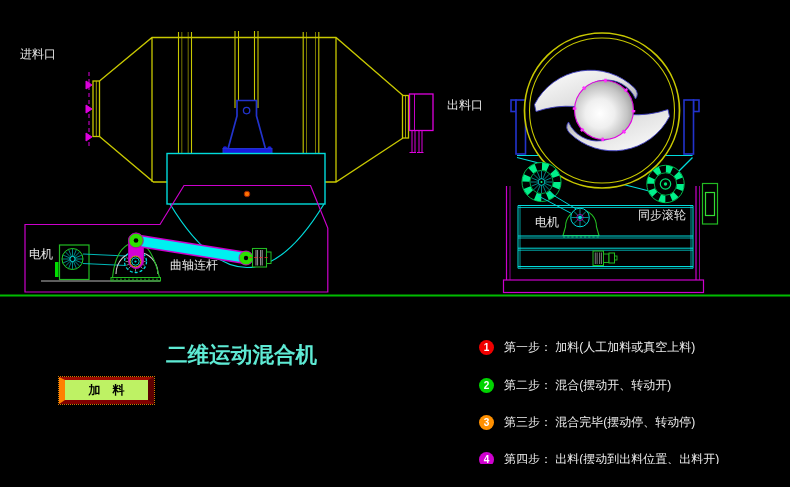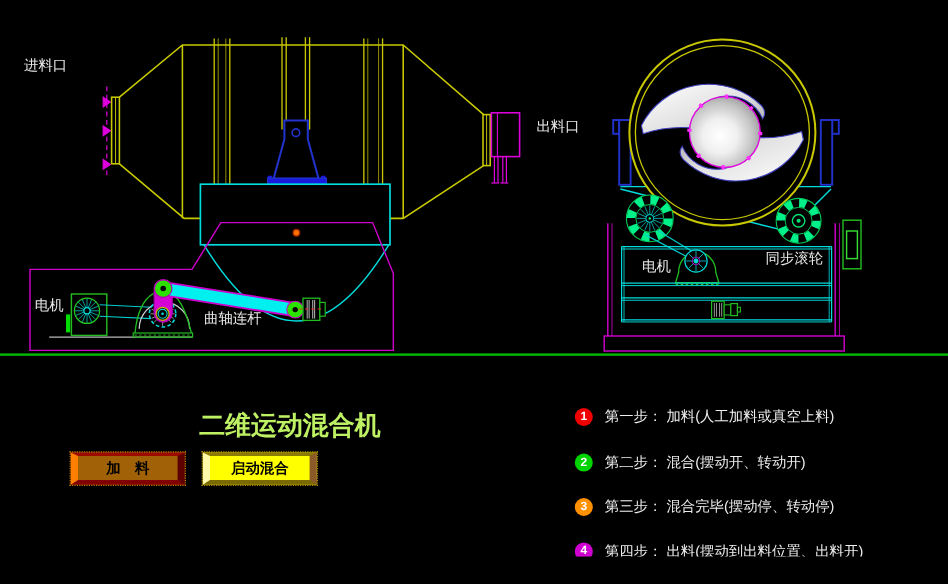--- a/index.html
+++ b/index.html
@@ -1,26 +1,26 @@
 <!DOCTYPE html>
 <html><head>
 <meta charset="utf-8">
 <style>
   html,body{margin:0;padding:0;background:#000;}
   .screen{position:relative;width:790px;height:464px;background:#000;overflow:hidden;
           font-family:"Liberation Sans",sans-serif;}
   .screen svg{position:absolute;left:0;top:0;}
   .diag-label{position:absolute;color:#e9e9e9;font-size:12px;line-height:13px;white-space:nowrap;}
-  .page-title{position:absolute;left:166px;top:343px;color:#bef264;font-size:21.6px;font-weight:bold;
+  .page-title{position:absolute;left:166px;top:343px;color:#5eead4;font-size:21.6px;font-weight:bold;
               line-height:23px;white-space:nowrap;}
   .btn{position:absolute;top:377px;width:95px;height:27px;box-sizing:border-box;
        border-style:solid;border-width:3px 6px 4px 6px;padding:0;
        font-family:"Liberation Sans",sans-serif;font-size:12px;font-weight:bold;color:#000;
        display:flex;align-items:center;justify-content:center;white-space:nowrap;cursor:pointer;}
-  .btn-red{background:#a16207;border-color:#9c0a00 #5c0000 #800000 #ff8000;outline:1px dotted #d07800;}
+  .btn-red{background:#bef264;border-color:#9c0a00 #5c0000 #800000 #ff8000;outline:1px dotted #d07800;}
   .btn-yellow{background:#ffff00;border-color:#8a7a00 #8a5a28 #7a6a00 #fff8a8;outline:1px dotted #b89000;}
   .step-row{position:absolute;left:479px;height:15px;display:flex;align-items:center;}
   .step-badge{width:15px;height:15px;border-radius:50%;display:flex;align-items:center;justify-content:center;
               color:#fff;font-size:10px;font-weight:bold;line-height:15px;flex:0 0 15px;}
   .step-text{margin-left:10px;color:#eeeeee;font-size:12px;white-space:nowrap;}
 </style>
 </head>
 <body>
 
 <div class="screen">
@@ -289,21 +289,20 @@
 <div class="diag-label" style="left:20px;top:48px;">进料口</div>
 <div class="diag-label" style="left:447px;top:99px;">出料口</div>
 <div class="diag-label" style="left:29px;top:248px;">电机</div>
 <div class="diag-label" style="left:170px;top:259px;">曲轴连杆</div>
 <div class="diag-label" style="left:535px;top:216px;">电机</div>
 <div class="diag-label" style="left:638px;top:209px;">同步滚轮</div>
 
 <div class="page-title">二维运动混合机</div>
 
 <button class="btn btn-red" style="left:59px;">加　料</button>
-<button class="btn btn-yellow" style="left:169px;">启动混合</button>
 
 <div class="step-row" style="top:340px;">
   <span class="step-badge" style="background-color: rgb(240, 0, 0);">1</span>
   <span class="step-text">第一步： 加料(人工加料或真空上料)</span>
 </div>
 <div class="step-row" style="top:377.5px;">
   <span class="step-badge" style="background-color: rgb(0, 212, 0);">2</span>
   <span class="step-text">第二步： 混合(摆动开、转动开)</span>
 </div>
 <div class="step-row" style="top:415px;">

